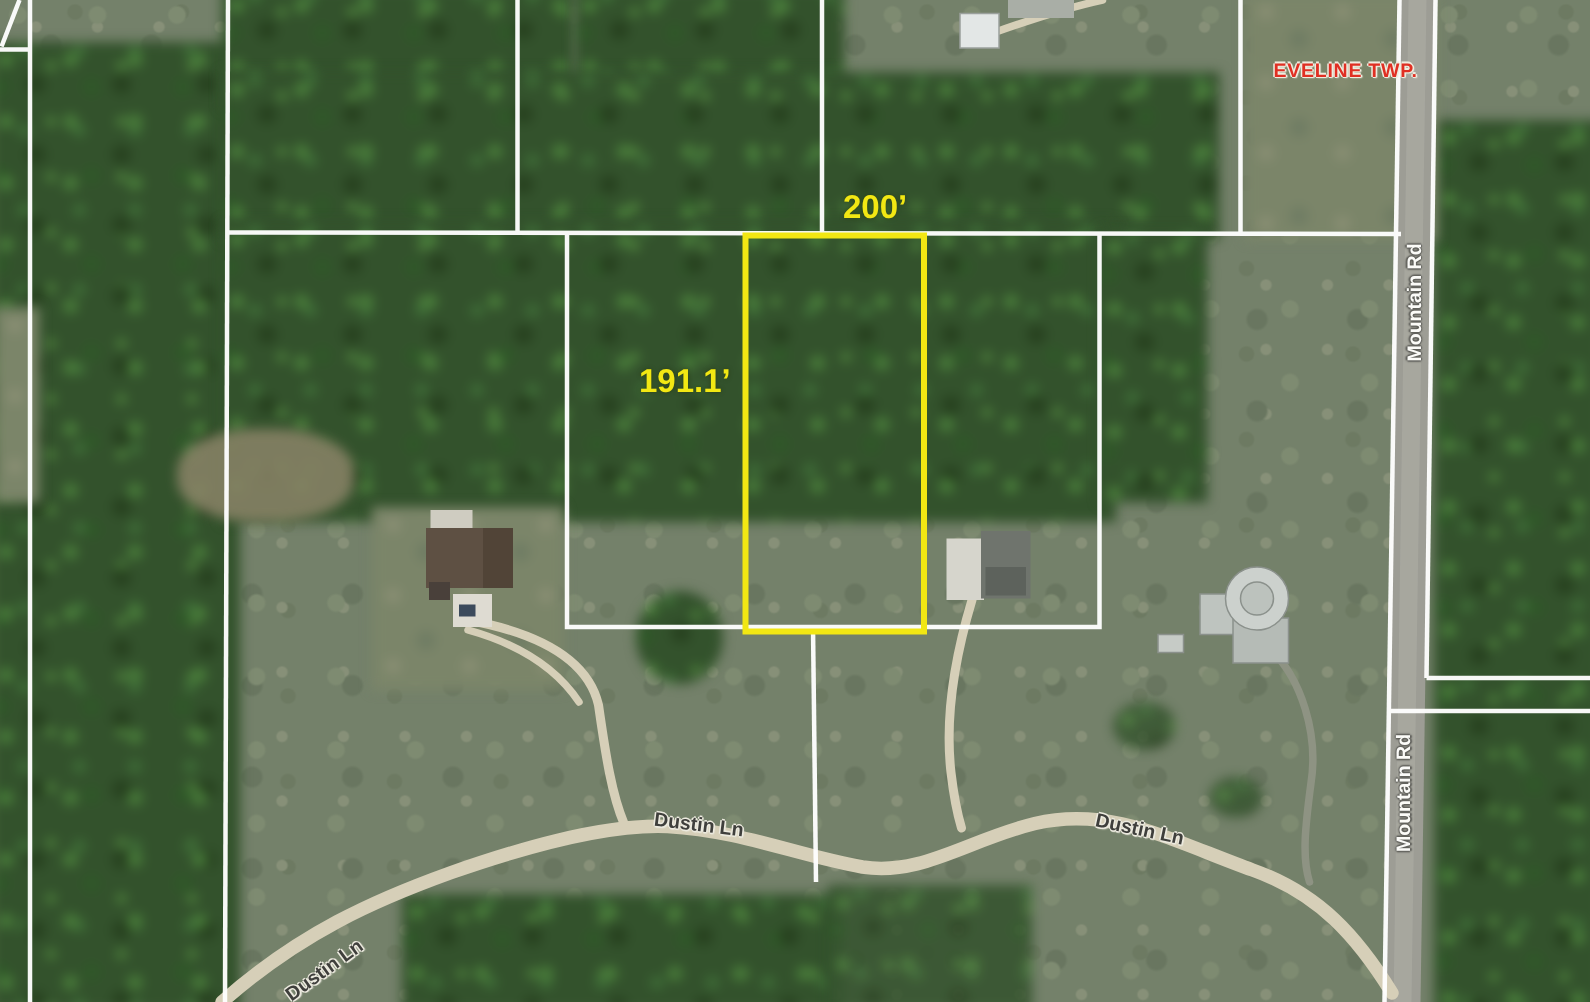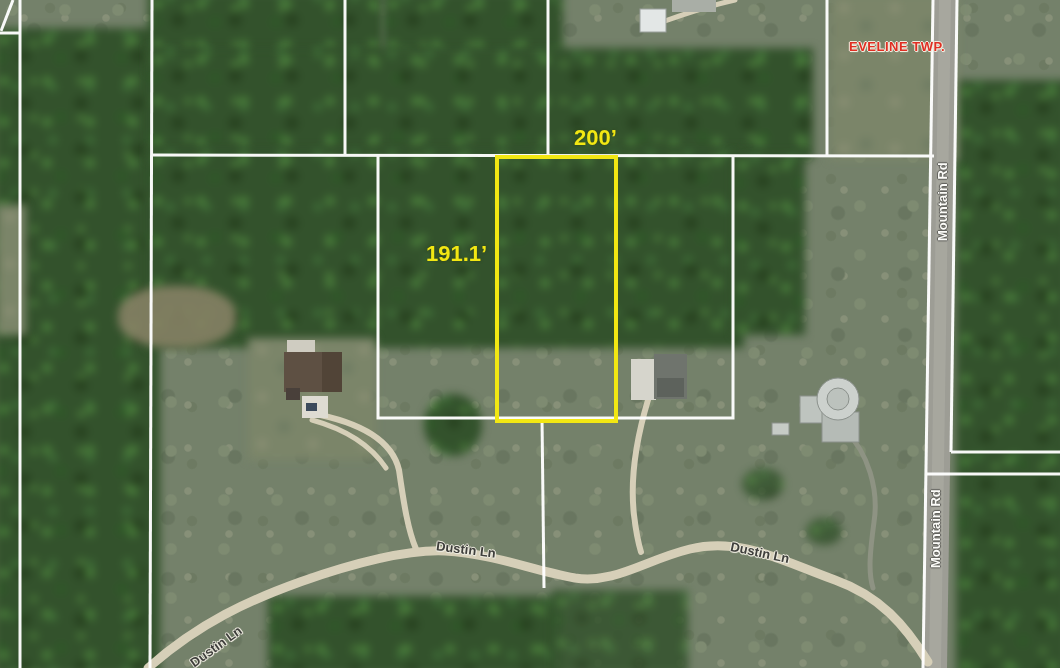--- a/index.html
+++ b/index.html
@@ -124,21 +124,21 @@
       <path d="M 542,418 L 544,588"></path>
       <path d="M 933,0 L 923,668"></path>
       <path d="M 957,0 L 951,452"></path>
       <path d="M 951,452 L 1060,452"></path>
       <path d="M 926,474 L 1060,474"></path>
     </g>
 
     <rect x="497" y="157" width="119" height="264" fill="none" stroke="#f2e713" stroke-width="4"></rect>
   </svg>
 
-  <div class="lbl lbl-yellow" style="left:574px;top:127px;">200’</div>
+  <div class="lbl lbl-yellow" style="left:562px;top:127px;">200’</div>
 
   <div class="lbl lbl-yellow" style="left:426px;top:243px;">191.1’</div>
 
   <div class="lbl lbl-town" style="left:832px;top:40px;margin-left:17px;">EVELINE TWP.</div>
 
   <div class="lbl lbl-road rot7" style="left:436px;top:543px;">Dustin Ln</div>
 
   <div class="lbl lbl-road rot12" style="left:730px;top:546px;">Dustin Ln</div>
 
   <div class="lbl lbl-road rotm36" style="left:186px;top:640px;">Dustin Ln</div>

